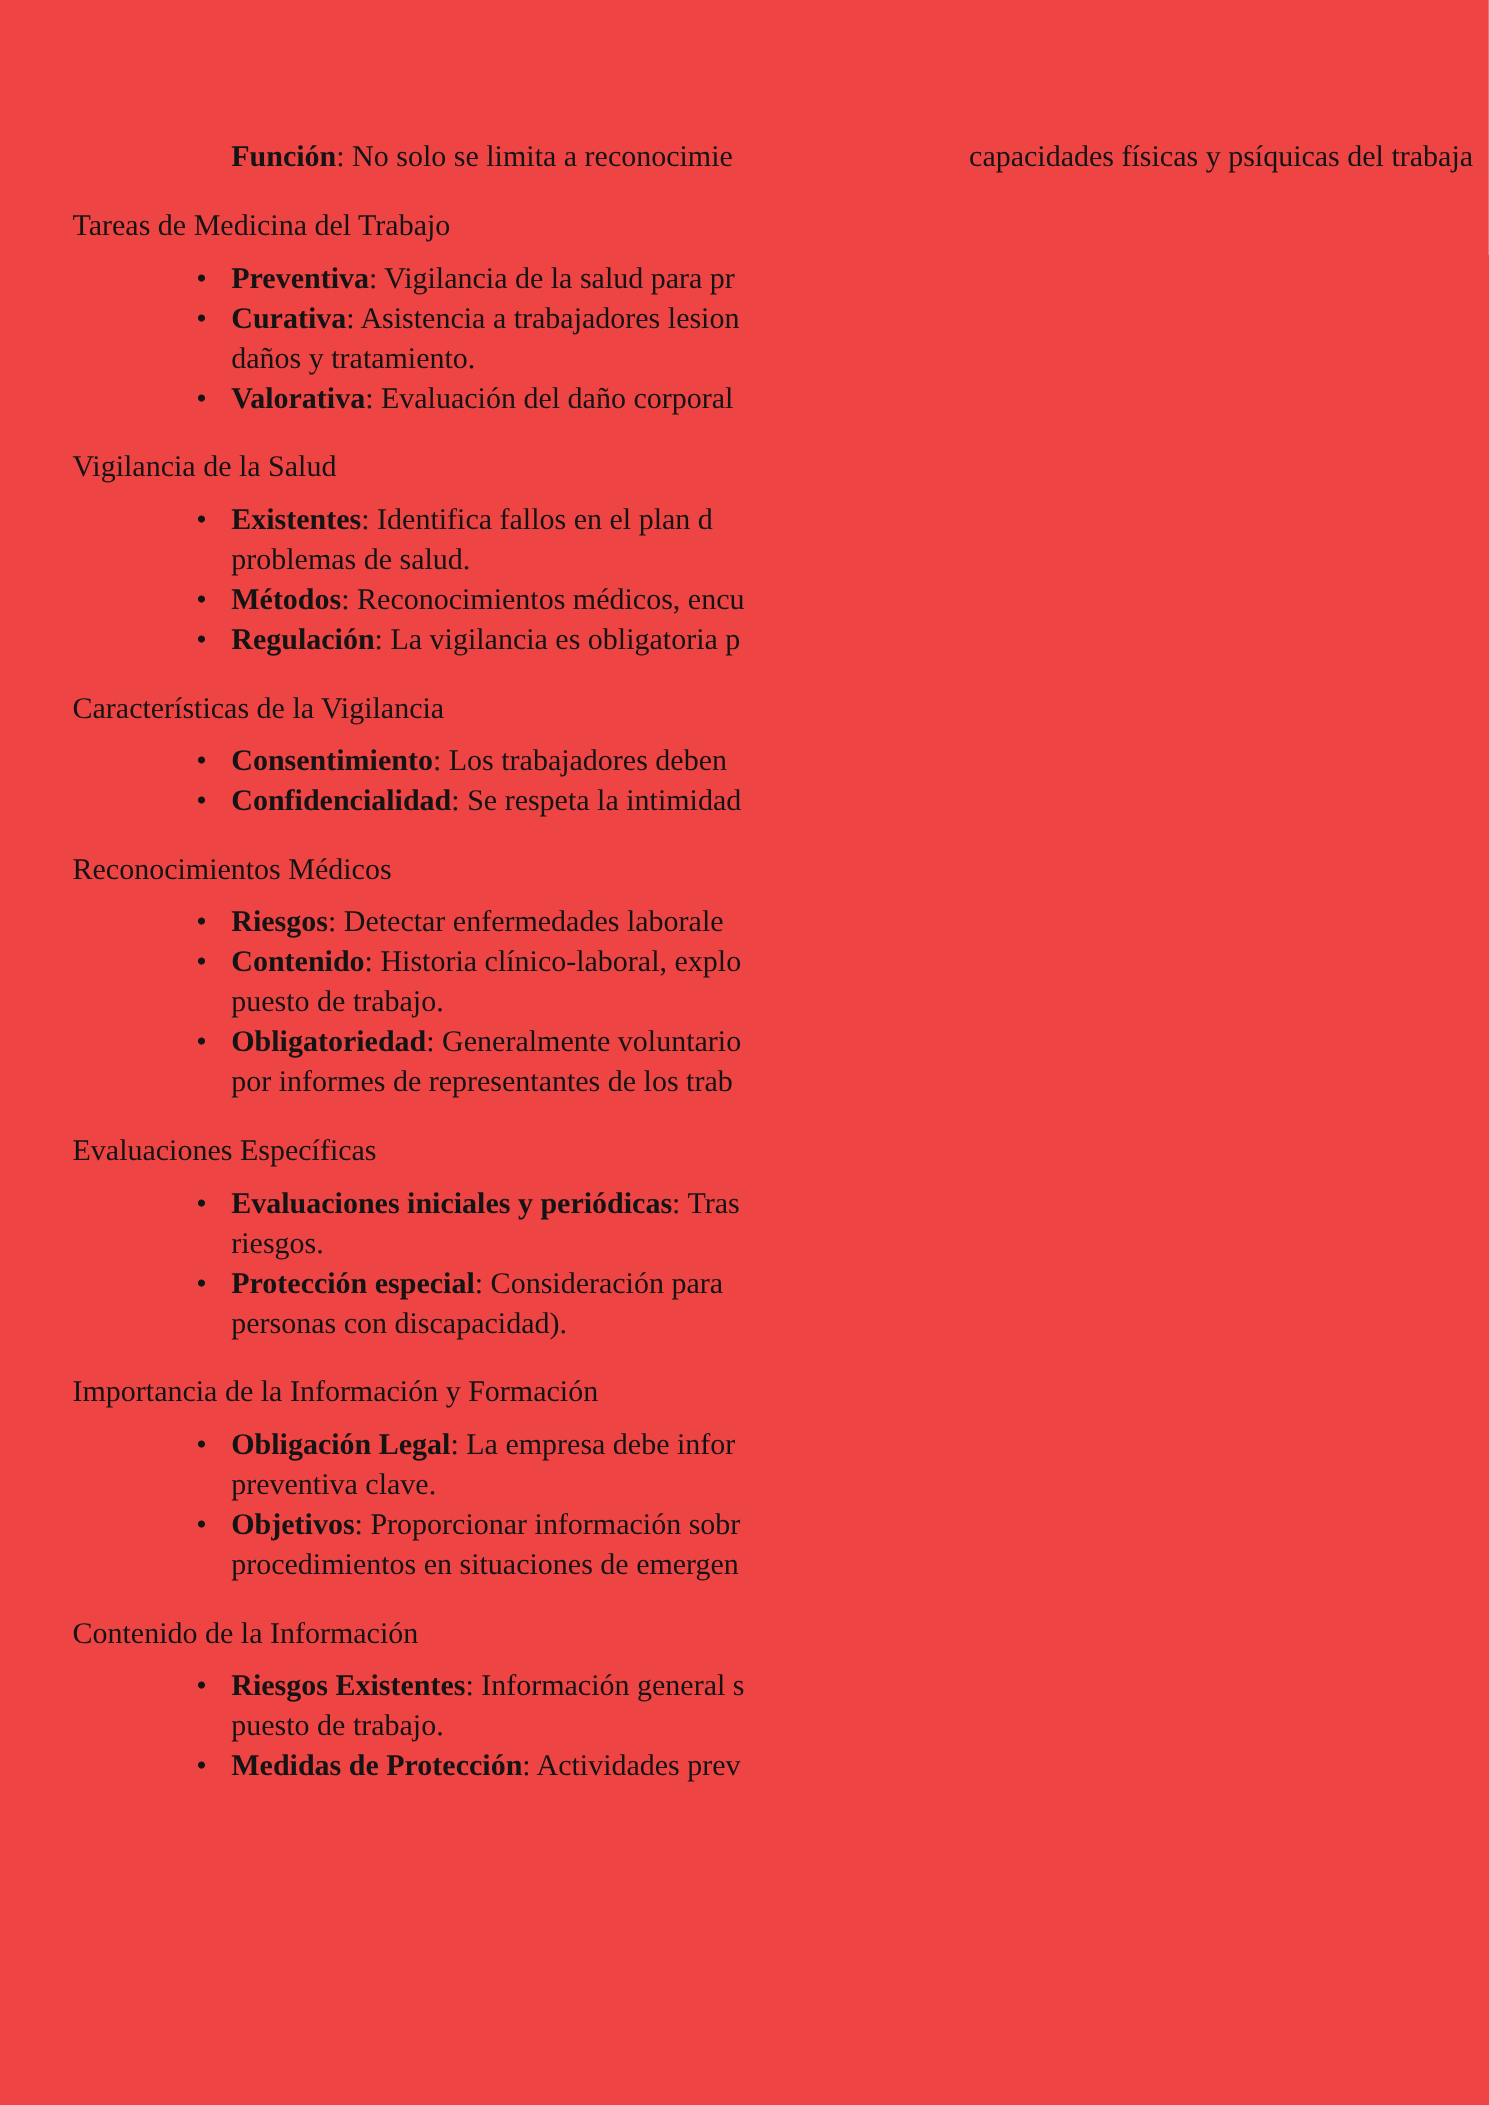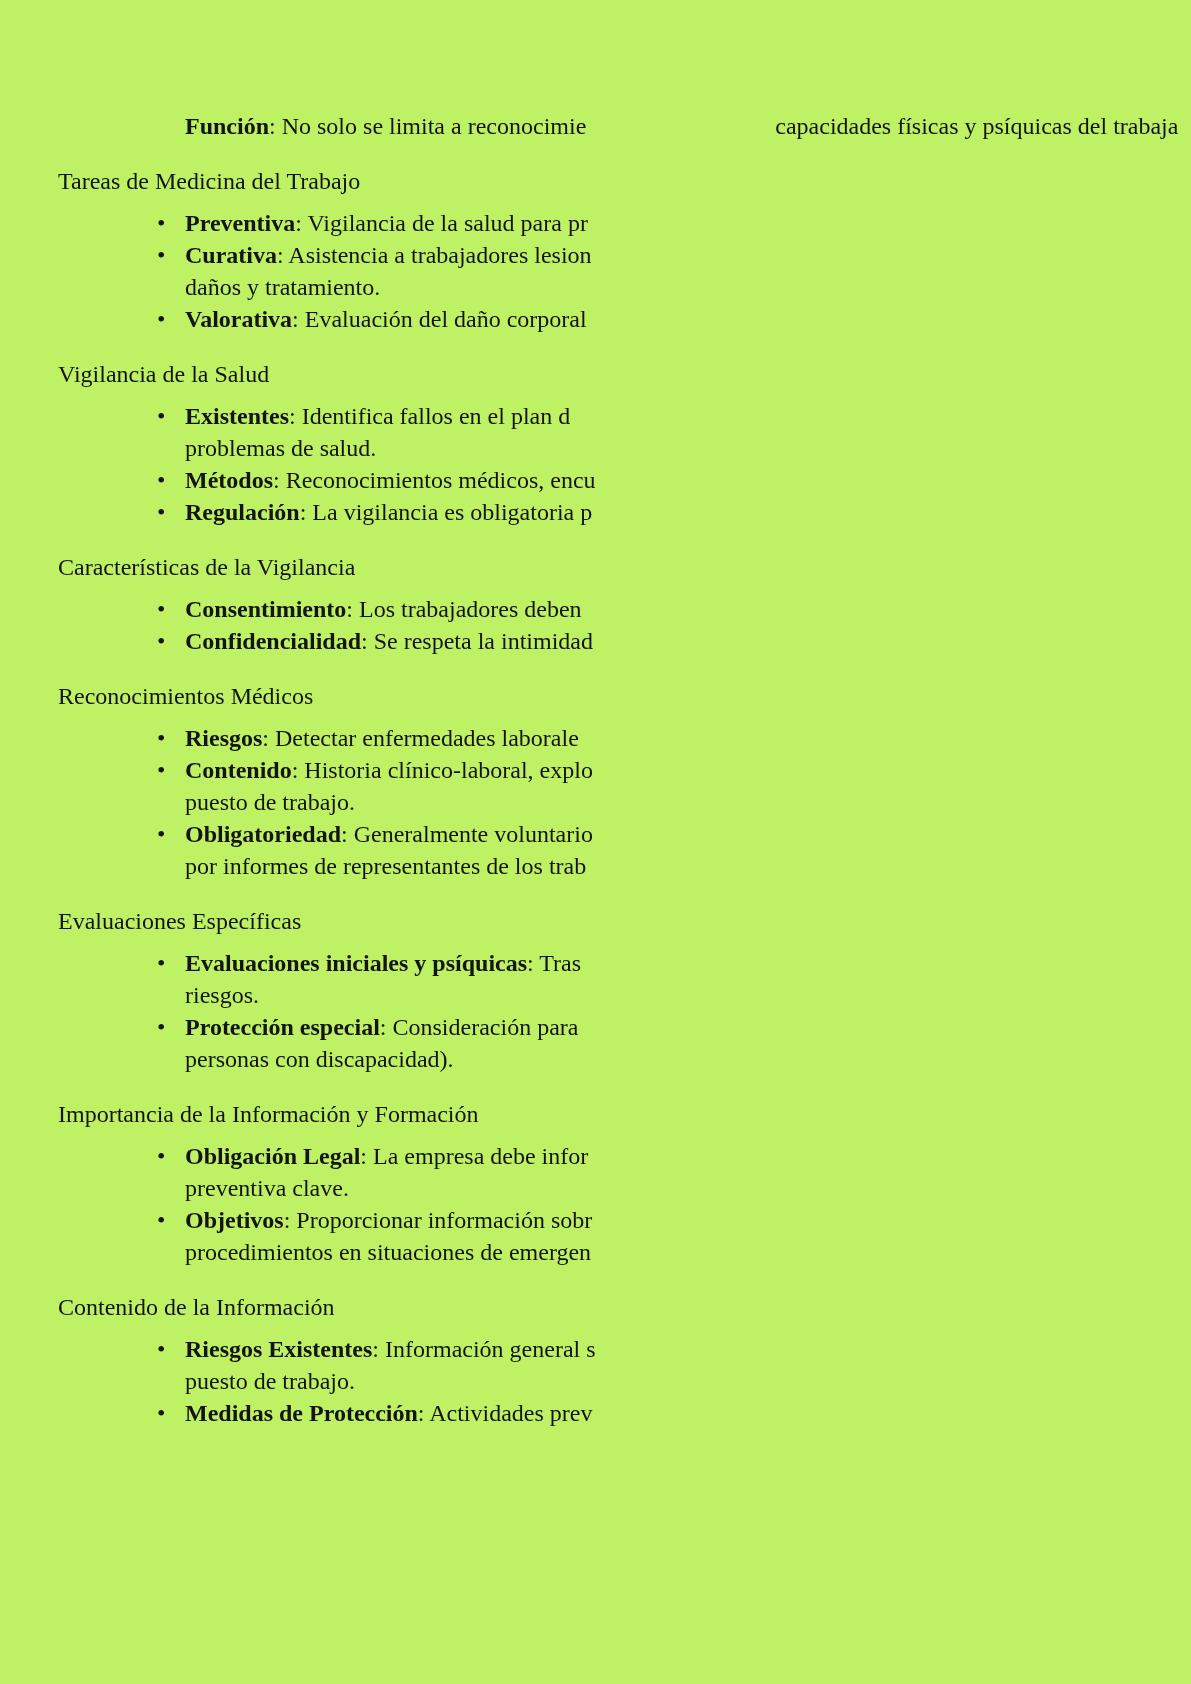--- a/index.html
+++ b/index.html
@@ -13,21 +13,21 @@
     overflow: hidden;
     font-family: "Liberation Serif", serif;
     color: #141414;
   }
   .page {
     position: relative;
     width: 1191px;
     height: 1684px;
     box-sizing: border-box;
     padding-top: 110px;
-    background: #bef264;
+    background: #ef4444;
   }
   .line, .li {
     font-size: 24px;
     line-height: 32px;
     white-space: nowrap;
   }
   .intro { margin: 0; }
   .intro .line { margin-left: 185px; }
   .b { font-weight: bold; }
   .heading {
@@ -90,21 +90,21 @@
           <div class="li"><span class="marker">•</span><span class="b">Riesgos</span><span>: Detectar enfermedades laborale</span></div>
           <div class="li"><span class="marker">•</span><span class="b">Contenido</span><span>: Historia clínico-laboral, explo</span></div>
           <div class="li cont">puesto de trabajo.</div>
           <div class="li"><span class="marker">•</span><span class="b">Obligatoriedad</span><span>: Generalmente voluntario</span></div>
           <div class="li cont">por informes de representantes de los trab</div>
         </div>
       </section>
       <section>
         <h3 class="heading">Evaluaciones Específicas</h3>
         <div class="list">
-          <div class="li"><span class="marker">•</span><span class="b">Evaluaciones iniciales y psíquicas</span><span>: Tras</span></div>
+          <div class="li"><span class="marker">•</span><span class="b">Evaluaciones iniciales y periódicas</span><span>: Tras</span></div>
           <div class="li cont">riesgos.</div>
           <div class="li"><span class="marker">•</span><span class="b">Protección especial</span><span>: Consideración para</span></div>
           <div class="li cont">personas con discapacidad).</div>
         </div>
       </section>
       <section>
         <h3 class="heading">Importancia de la Información y Formación</h3>
         <div class="list">
           <div class="li"><span class="marker">•</span><span class="b">Obligación Legal</span><span>: La empresa debe infor</span></div>
           <div class="li cont">preventiva clave.</div>

